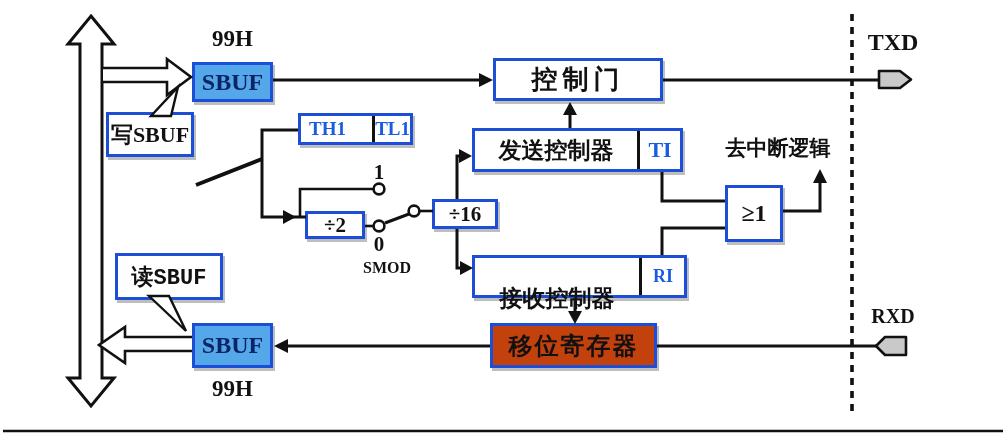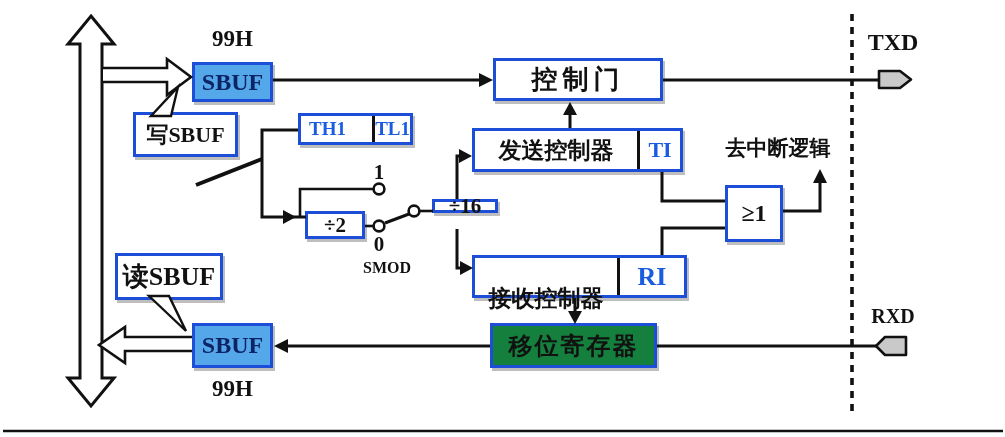--- a/index.html
+++ b/index.html
@@ -7,21 +7,21 @@
     position:relative;width:1005px;height:437px;background:#ffffff;overflow:hidden;
     font-family:"Liberation Serif","DejaVu Serif",serif;color:#111;padding-left:48px;
   }
   .box{
     position:absolute;box-sizing:border-box;border:3px solid #1d4ed8;background:#fff;
     display:flex;align-items:center;justify-content:center;
     font-weight:bold;box-shadow:2px 3px 0 rgba(110,110,110,.45);
     z-index:2;
   }
   .bluebox{background:#54a7e9;color:#0c2466;}
-  .graybox{background:#15803d;}
+  .graybox{background:#c2410c;}
   .plain{
     position:absolute;box-sizing:border-box;display:flex;align-items:center;justify-content:center;
     font-weight:bold;z-index:2;background:transparent;
   }
   .cells{padding:0;justify-content:flex-end;}
   .cell{height:100%;display:flex;align-items:center;justify-content:center;box-sizing:border-box;}
   .cell + .cell{border-left:3px solid #111;}
   .blue-text{color:#1a5ce0;}
   svg#wires{position:absolute;left:0;top:0;z-index:5;pointer-events:none;}
 </style>
@@ -41,49 +41,49 @@
   <div class="plain" style="left:371px;top:161px;width:16px;height:22px;font-size:21px;">1</div>
 
   <div class="plain" style="left:371px;top:234px;width:16px;height:20px;font-size:21px;">0</div>
 
   <div class="plain" style="left:355px;top:259px;width:64px;height:17px;font-size:16px;">SMOD</div>
 
   <div class="plain" style="left:708px;top:133px;width:140px;height:30px;font-size:21px;">去中断逻辑</div>
 
   <div class="box bluebox" style="left:192px;top:62px;width:81px;height:40px;font-size:24px;">SBUF</div>
 
-  <div class="box" style="left:133px;top:112px;width:105px;height:45px;font-size:22px;">写SBUF</div>
+  <div class="box" style="left:106px;top:112px;width:88px;height:45px;font-size:22px;">写SBUF</div>
 
 
   <div class="box cells" style="left:298px;top:113px;width:115px;height:32px;font-size:19px;">
     <div class="cell blue-text" style="width:56px;">TH1</div>
     <div class="cell blue-text" style="flex:1;margin-left:18px;">TL1</div>
   </div>
 
   <div class="box" style="left:305px;top:211px;width:60px;height:28px;font-size:21px;">÷2</div>
 
-  <div class="box" style="left:432px;top:199px;width:66px;height:14px;font-size:21px;">÷16</div>
+  <div class="box" style="left:432px;top:199px;width:66px;height:30px;font-size:21px;">÷16</div>
 
   <div class="box cells" style="left:472px;top:128px;width:211px;height:44px;font-size:23px;">
     <div class="cell" style="flex:1;">发送控制器</div>
     <div class="cell blue-text" style="width:43px;font-size:22px;">TI</div>
   </div>
 
   <div class="box" style="left:493px;top:58px;width:170px;height:43px;font-size:26px;letter-spacing:5px;">控制门</div>
 
   <div class="box cells" style="left:472px;top:255px;width:215px;height:43px;font-size:23px;">
     <div class="cell" style="flex:1;margin-top:44px;">接收控制器</div>
-    <div class="cell blue-text" style="width:67px;font-size:26px;">RI</div>
+    <div class="cell blue-text" style="width:45px;font-size:18px;">RI</div>
   </div>
 
   <div class="box" style="left:725px;top:185px;width:58px;height:57px;font-size:24px;">≥1</div>
 
   <div class="box graybox" style="left:490px;top:323px;width:167px;height:45px;font-size:24px;letter-spacing:2px;">移位寄存器</div>
 
-  <div class="box" style="left:115px;top:253px;width:108px;height:47px;font-size:26px;">读SBUF</div>
+  <div class="box" style="left:115px;top:253px;width:108px;height:47px;font-size:22px;font-family:Liberation Mono, monospace;">读SBUF</div>
 
   <div class="box bluebox" style="left:192px;top:323px;width:81px;height:45px;font-size:24px;">SBUF</div>
 
   <svg id="wires" width="1005" height="437" viewBox="0 0 1005 437">
     <g stroke="#111" fill="none" stroke-width="3">
 
       <polygon points="91,16 114,44 102,44 102,378 114,378 91,406 68,378 80,378 80,44 68,44" fill="#ffffff" stroke-width="3"></polygon>
 
       <path fill="#ffffff" stroke-width="2.6" d="M103,68 L167,68 L167,59 L191,77 L167,95 L167,82 L103,82"></path>
 

